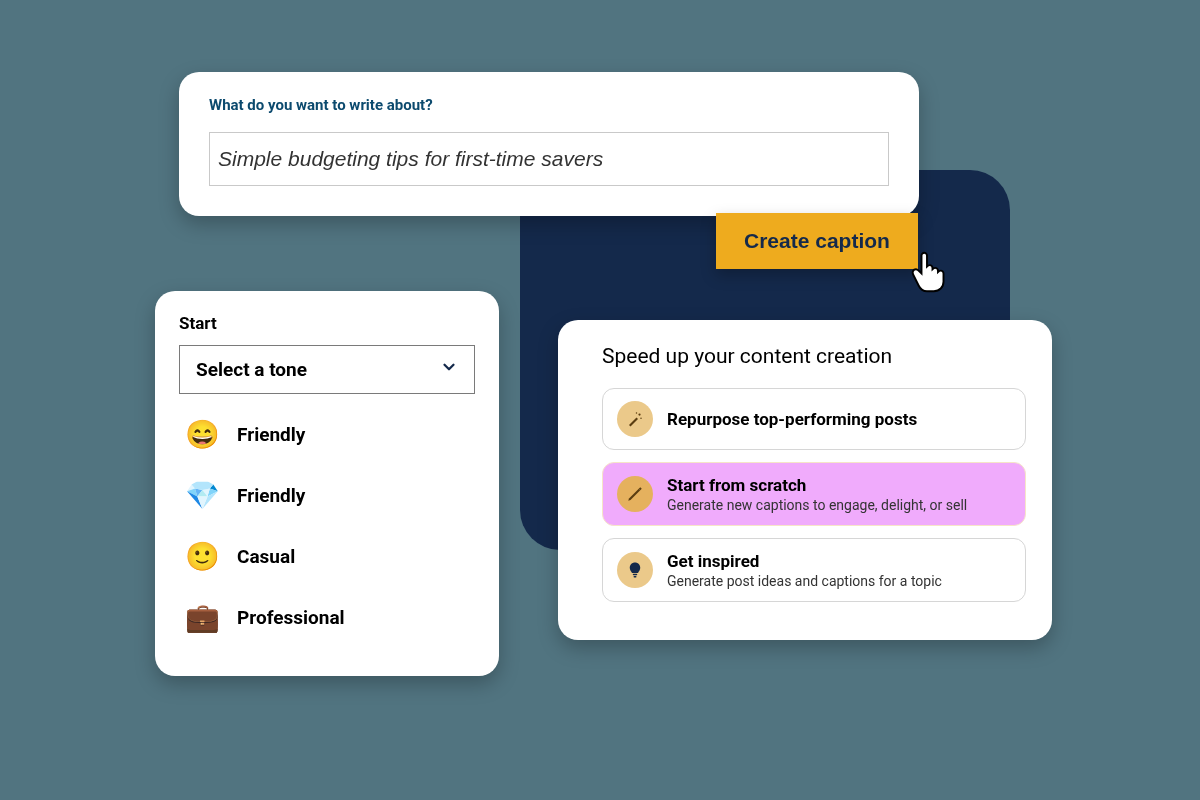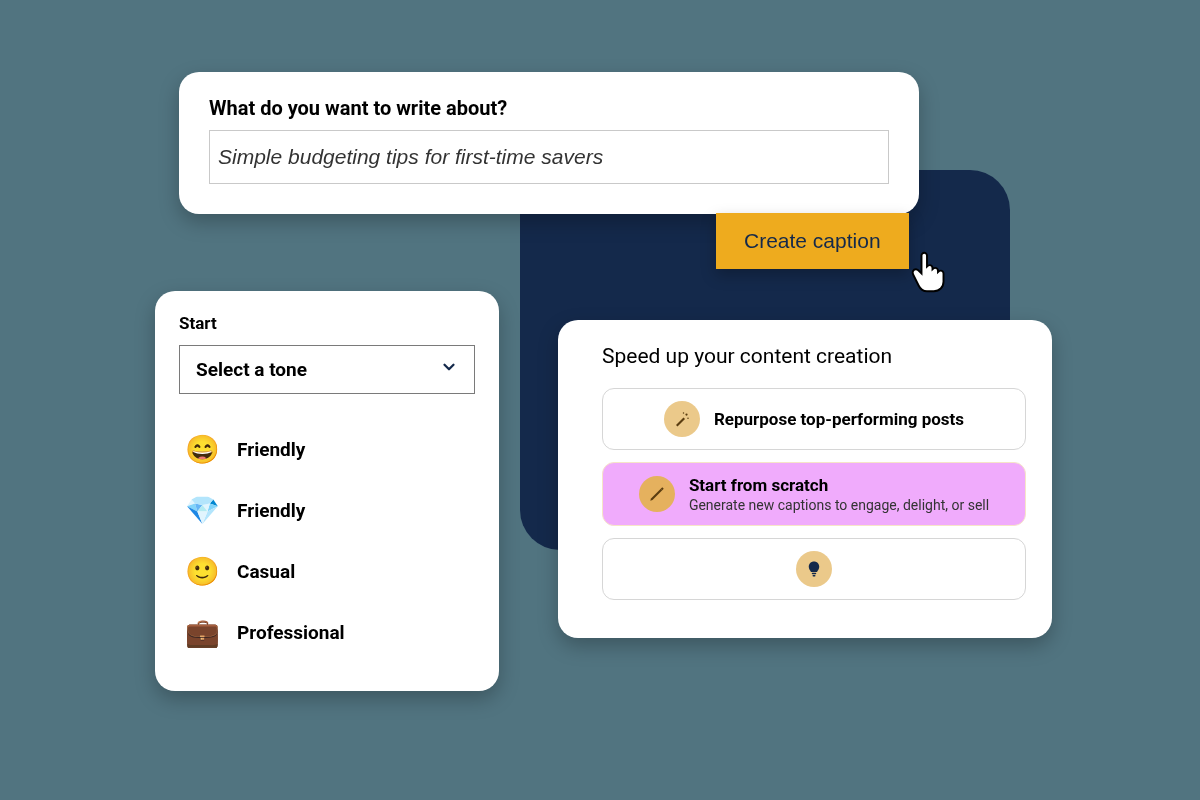--- a/index.html
+++ b/index.html
@@ -28,44 +28,44 @@
     position: absolute;
     top: 72px;
     left: 179px;
     width: 740px;
     background: #ffffff;
     border-radius: 20px;
     padding: 24px 30px 30px 30px;
     box-shadow: 0 8px 20px rgba(0,0,0,0.25);
   }
   .prompt-card h2 {
-    font-size: 20px;
-    font-weight: 700;
-    color: #000000;
-    margin-bottom: 10px;
+    font-size: 15px;
+    font-weight: 700;
+    color: #0c4a6e;
+    margin-bottom: 18px;
   }
   .prompt-input {
     width: 100%;
     border: 1px solid #c9c9c9;
     padding: 14px 8px;
     font-size: 21px;
     font-style: italic;
     color: #333;
     background: #fff;
   }
 
   
   .create-btn {
     position: absolute;
     top: 213px;
     left: 716px;
     background: #eeab1e;
     color: #14294b;
     font-size: 21px;
-    font-weight: 400;
+    font-weight: 700;
     border: none;
     padding: 16px 28px;
     cursor: pointer;
     box-shadow: 0 6px 14px rgba(0,0,0,0.25);
   }
 
   
   .cursor-hand {
     position: absolute;
     top: 250px;
@@ -95,21 +95,21 @@
   .tone-select {
     border: 1px solid #7a7a7a;
     padding: 12px 16px;
     display: flex;
     justify-content: space-between;
     align-items: center;
     font-size: 19px;
     font-weight: 700;
     color: #000;
     cursor: pointer;
-    margin-bottom: 25px;
+    margin-bottom: 10px;
   }
   .tone-select .chevron {
     color: #14294b;
   }
   .tone-option {
     display: flex;
     align-items: center;
     gap: 16px;
     padding: 14px 6px;
     font-size: 19px;
@@ -143,21 +143,20 @@
   .action-item {
     display: flex;
     align-items: center;
     gap: 14px;
     border: 1px solid #d6d6d6;
     border-radius: 12px;
     padding: 12px 14px;
     margin-bottom: 12px;
     cursor: pointer;
     background: #fff;
-    justify-content: center;
   }
   .action-item.highlight {
     background: #f0abfc;
     border-color: #f6e5c8;
   }
   .action-icon {
     width: 36px;
     height: 36px;
     border-radius: 50%;
     background: #ebc98a;
@@ -259,14 +258,18 @@
   </div>
 
   <div class="action-item">
     <div class="action-icon">
       <svg width="18" height="18" viewBox="0 0 24 24" fill="#14294b">
         <path d="M12 2 C8 2 5 5 5 9 C5 12 7 14 8 16 L16 16 C17 14 19 12 19 9 C19 5 16 2 12 2 Z"></path>
         <rect x="9" y="17" width="6" height="2" rx="1"></rect>
         <rect x="10" y="20" width="4" height="2" rx="1"></rect>
       </svg>
     </div>
+    <div class="action-text">
+      <div class="title">Get inspired</div>
+      <div class="sub">Generate post ideas and captions for a topic</div>
+    </div>
   </div>
 </div>
 
 </body></html>

